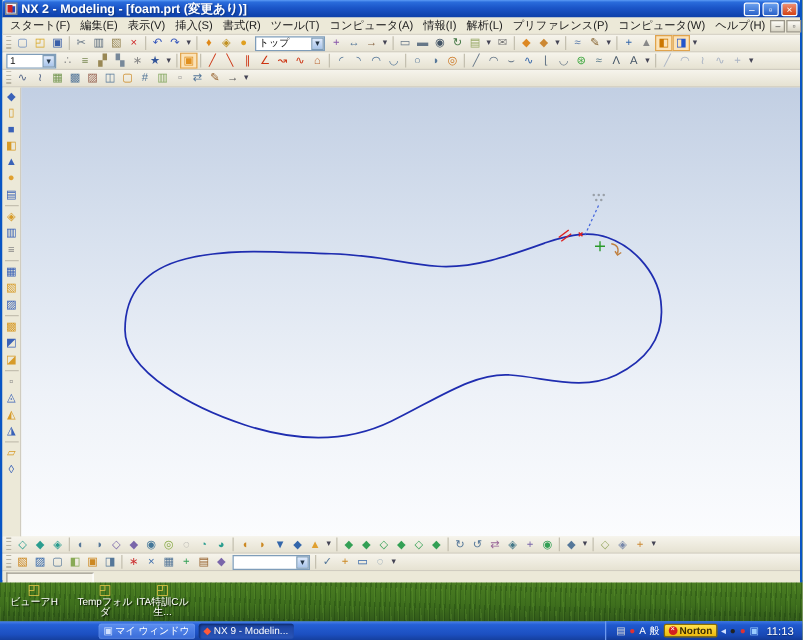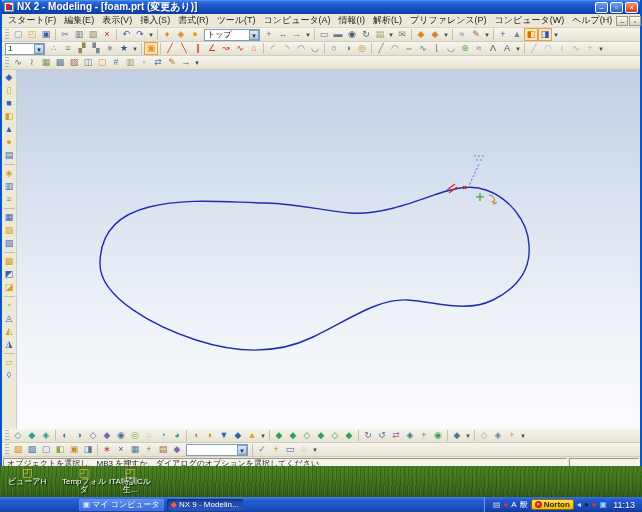--- a/index.html
+++ b/index.html
@@ -385,21 +385,20 @@
         </span>
         <span class="sep"></span>
         <span class="tbi" style="color: rgb(85, 119, 153);">✓</span>
         <span class="tbi" style="color: rgb(204, 136, 34);">+</span>
         <span class="tbi" style="color: rgb(51, 102, 170);">▭</span>
         <span class="tbi" style="color: rgb(85, 119, 153);">◌</span>
         <span class="caret">▾</span>
       </div>
 
     <div class="statusbar">
-      <span class="status-cell">オブジェクトを選択し、MB3 を押すか、ダイアログのオプションを選択してください</span>
       <span class="status-cell2"></span>
     </div>
   </div>
 
   <div class="desktop-strip" id="desktopStrip">
       <span class="dicon" style="left: 8px;">
         <span class="dglyph" style="color: rgb(232, 200, 74);">◰</span>
         <span class="dlabel">ビューアH</span>
       </span>
       <span class="dicon" style="left: 58px;">
@@ -418,21 +417,21 @@
           <span></span>
           <span></span>
           <span></span>
           <span></span>
         </span>
       <span class="start-label">スタート</span>
     </div>
     <div class="tasks" id="tasks">
         <span class="taskbtn">
           <span class="tico" style="color: rgb(207, 224, 255);">▣</span>
-          <span class="tlabel">マイ コンピュータ</span>
+          <span class="tlabel">マイ ウィンドウ</span>
         </span>
         <span class="taskbtn active">
           <span class="tico" style="color: rgb(255, 90, 58);">◆</span>
           <span class="tlabel">NX 9 - Modelin...</span>
         </span>
       </div>
     <div class="tray" id="tray">
         <span class="tray-ico" style="color: rgb(221, 221, 221);">▤</span>
         <span class="tray-ico" style="color: rgb(224, 51, 51);">●</span>
         <span class="tray-txt" style="color: rgb(255, 255, 255);">A</span>

